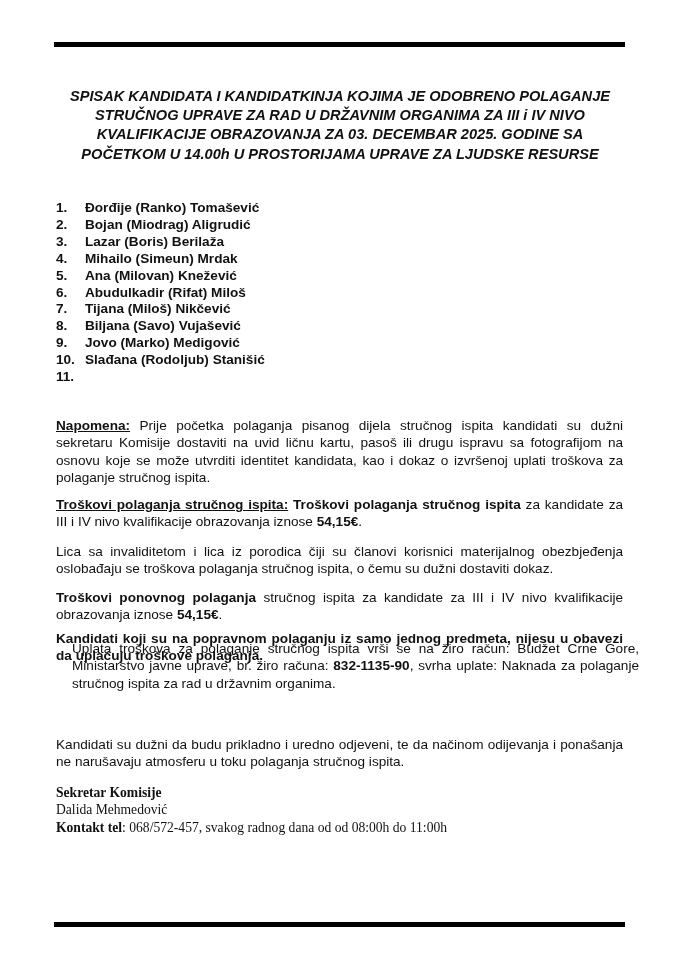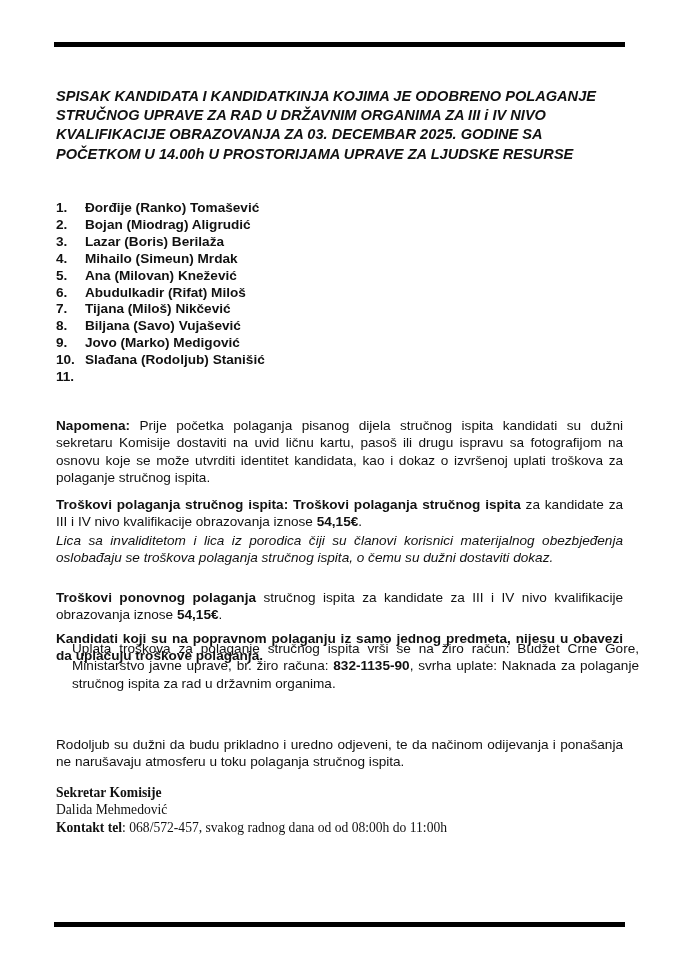--- a/index.html
+++ b/index.html
@@ -23,20 +23,21 @@
       background: #000000;
     }
     .rule.top { top: 42px; }
     .rule.bottom { top: 922px; }
 
     .title {
       position: absolute;
       top: 87px;
       left: 56px;
       width: 568px;
+      text-align: center;
       font-weight: bold;
       font-style: italic;
       font-size: 14.6px;
       line-height: 19.2px;
       margin: 0;
     }
     .title span { display: block; white-space: nowrap; }
 
     .candidates {
       position: absolute;
@@ -55,25 +56,25 @@
     .para {
       position: absolute;
       left: 56px;
       width: 567px;
       font-size: 13.6px;
       line-height: 17.3px;
       margin: 0;
       text-align: justify;
     }
     .para b { font-weight: bold; }
-    .u { font-weight: bold; }
+    .u { text-decoration: underline; font-weight: bold; }
 
     .p-napomena { top: 417px; }
     .p-troskovi { top: 496px; }
-    .p-lica { top: 532px; font-style: italic; }
+    .p-lica { top: 543px; }
     .p-ponovno { top: 589px; }
     .p-popravni { top: 630px; font-weight: bold; }
     .p-uplata { top: 640px; margin-left: 16px; }
     .p-odjeca { top: 736px; }
 
     .signature {
       position: absolute;
       top: 784px;
       left: 56px;
       font-size: 13.6px;
@@ -146,21 +147,21 @@
 <p class="para p-troskovi"><span class="u">Troškovi polaganja stručnog ispita:</span><b> Troškovi polaganja stručnog ispita</b><span> za kandidate za III i IV nivo kvalifikacije obrazovanja iznose </span><b>54,15€</b><span>.</span></p>
 
 <p class="para p-lica">Lica sa invaliditetom i lica iz porodica čiji su članovi korisnici materijalnog obezbjeđenja oslobađaju se troškova polaganja stručnog ispita, o čemu su dužni dostaviti dokaz.</p>
 
 <p class="para p-ponovno"><b>Troškovi ponovnog polaganja</b><span> stručnog ispita za kandidate za III i IV nivo kvalifikacije obrazovanja iznose </span><b>54,15€</b><span>.</span></p>
 
 <p class="para p-popravni">Kandidati koji su na popravnom polaganju iz samo jednog predmeta, nijesu u obavezi da uplaćuju troškove polaganja.</p>
 
 <p class="para p-uplata"><span>Uplata troškova za polaganje stručnog ispita vrši se na žiro račun: Budžet Crne Gore, Ministarstvo javne uprave, br. žiro računa: </span><b>832-1135-90</b><span>, svrha uplate: Naknada za polaganje stručnog ispita za rad u državnim organima.</span></p>
 
-<p class="para p-odjeca">Rodoljub su dužni da budu prikladno i uredno odjeveni, te da načinom odijevanja i ponašanja ne narušavaju atmosferu u toku polaganja stručnog ispita.</p>
+<p class="para p-odjeca">Kandidati su dužni da budu prikladno i uredno odjeveni, te da načinom odijevanja i ponašanja ne narušavaju atmosferu u toku polaganja stručnog ispita.</p>
 
 <div class="signature">
   <div><b>Sekretar Komisije</b></div>
   <div>Dalida Mehmedović</div>
   <div><b>Kontakt tel</b><span>: 068/572-457, svakog radnog dana od od 08:00h do 11:00h</span></div>
 </div>
 
 <div class="rule bottom"></div>
 
 </body></html>

